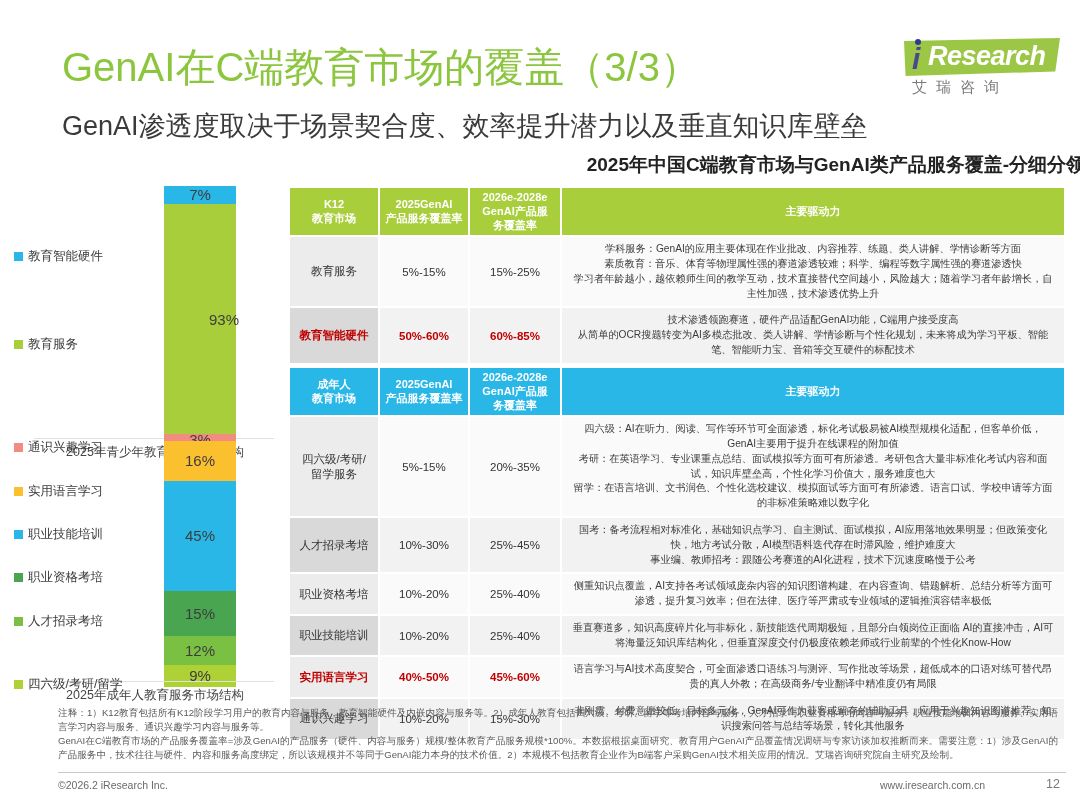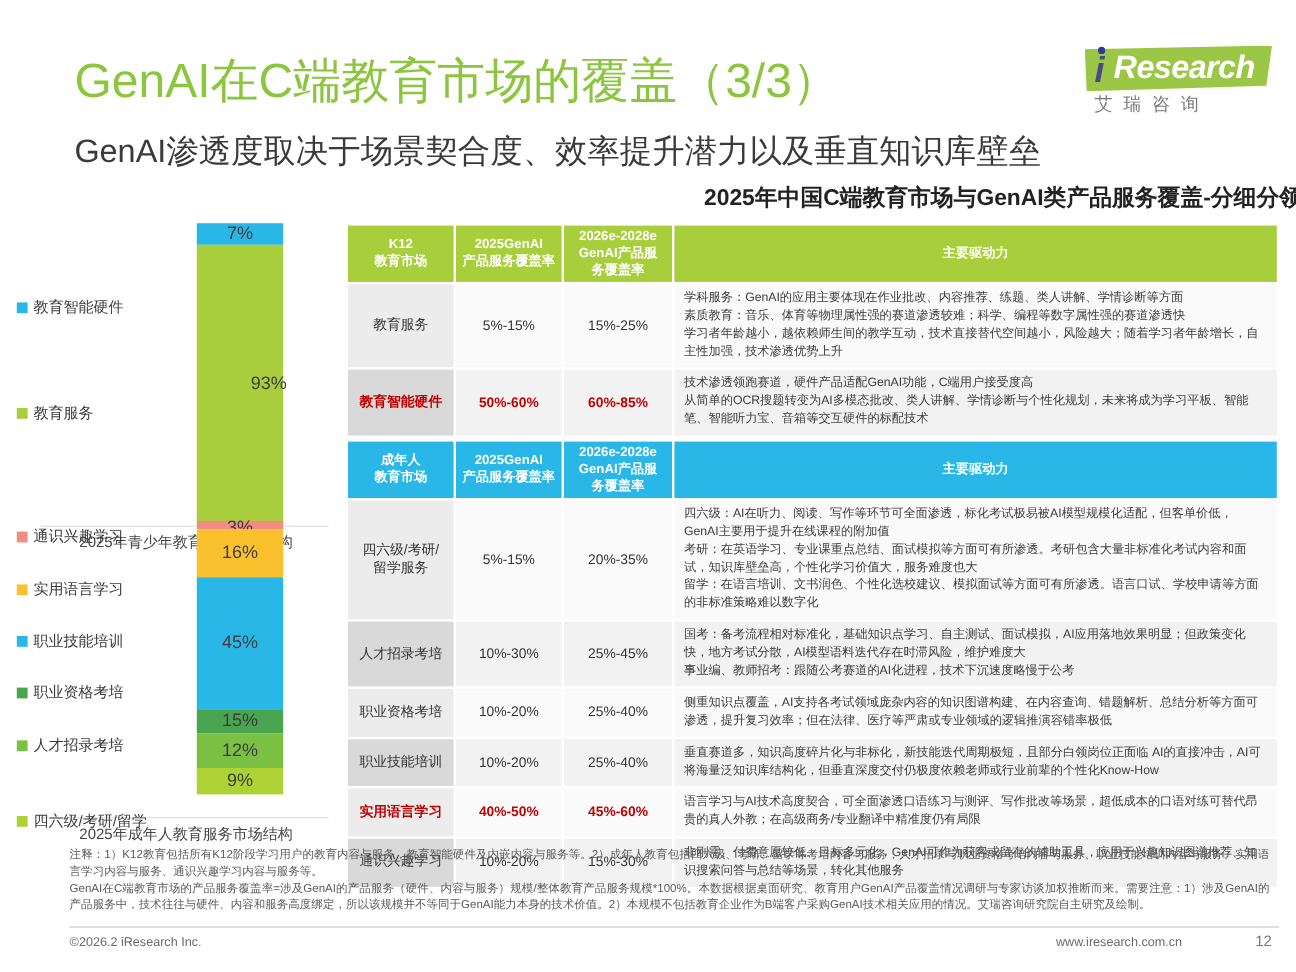--- a/index.html
+++ b/index.html
@@ -83,21 +83,21 @@
     font-size: 11.5px; color: #333; text-align: center; line-height: 1.3;
     background: #d9d9d9;
   }
   .cat-cell.alt { background: #ececec; }
   .num-cell {
     font-size: 11.5px; color: #333; text-align: center; background: #f2f2f2;
   }
   .num-cell.alt { background: #fafafa; }
   .drv-cell {
     font-size: 10.2px; color: #3c3c3c; line-height: 1.45;
-    padding: 5px 8px; background: #f2f2f2; text-align: left;
+    padding: 5px 8px; background: #f2f2f2; text-align: center;
   }
   .drv-cell.alt { background: #fafafa; }
   .hl { color: #c00000; font-weight: 700; }
 
   
   .notes {
     position: absolute; left: 58px; top: 706px; width: 1000px;
     font-size: 9.6px; color: #5a5a5a; line-height: 1.45; text-align: justify;
   }
   .foot-rule { position: absolute; left: 58px; top: 772px; width: 1008px; height: 1px; background: #c8c8c8; }
@@ -152,21 +152,21 @@
       <div class="stack-bar" id="bar2" style="left:150px; top:248px; height:245px;">
           <div class="seg" style="height: 7.35px; background: rgb(242, 139, 130);">
             <span style="position: absolute; top: -3px; font-size: 15px;">3%</span>
           </div>
           <div class="seg" style="height: 39.2px; background: rgb(251, 192, 45);">
             <span>16%</span>
           </div>
           <div class="seg" style="height: 110.25px; background: rgb(41, 183, 232);">
             <span>45%</span>
           </div>
-          <div class="seg" style="height: 20px; background: rgb(74, 165, 81);">
+          <div class="seg" style="height: 45px; background: rgb(74, 165, 81);">
             <span>15%</span>
           </div>
           <div class="seg" style="height: 29px; background: rgb(122, 193, 67);">
             <span>12%</span>
           </div>
           <div class="seg" style="height: 22.05px; background: rgb(174, 209, 54);">
             <span>9%</span>
           </div>
         </div>
       <div class="cap-rule" style="left:20px; top:495px; width:240px;"></div>

